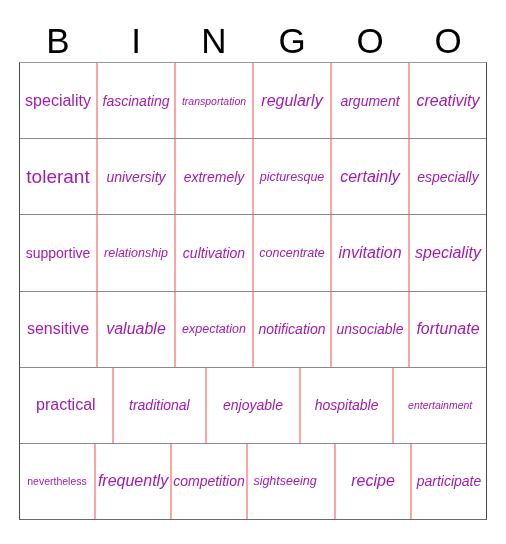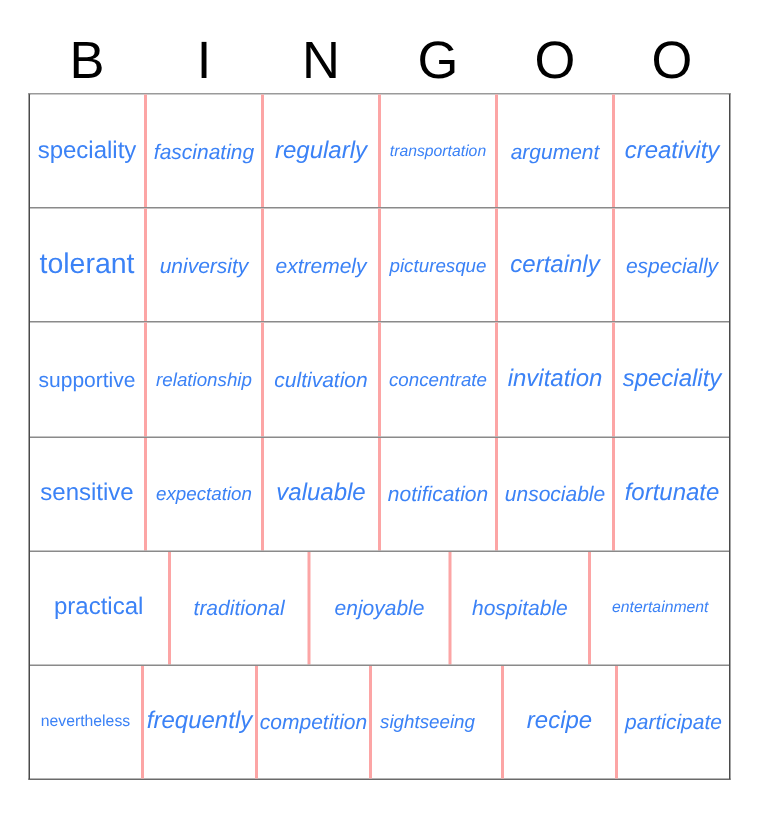--- a/index.html
+++ b/index.html
@@ -66,21 +66,21 @@
   .grid-row + .grid-row {
     border-top: 1px solid #8a8a8a;
   }
   .cell {
     flex: 1 1 0;
     min-width: 0;
     display: flex;
     align-items: center;
     justify-content: center;
     text-align: left;
-    color: #3b82f6;
+    color: #a21caf;
     padding: 0 2px;
     box-sizing: border-box;
     overflow: hidden;
     white-space: nowrap;
   }
   .cell + .cell {
     border-left: 2px solid #fca5a5;
     font-style: italic;
   }
 
@@ -104,22 +104,22 @@
     <div class="header-cell">G</div>
     <div class="header-cell">O</div>
     <div class="header-cell">O</div>
   </div>
 
   <div class="grid">
 
     <div class="grid-row">
       <div class="cell fs-l">speciality</div>
       <div class="cell fs-m">fascinating</div>
+      <div class="cell fs-xs">transportation</div>
       <div class="cell fs-l">regularly</div>
-      <div class="cell fs-xs">transportation</div>
       <div class="cell fs-m">argument</div>
       <div class="cell fs-l">creativity</div>
     </div>
 
     <div class="grid-row">
       <div class="cell fs-xl">tolerant</div>
       <div class="cell fs-m">university</div>
       <div class="cell fs-m">extremely</div>
       <div class="cell fs-s">picturesque</div>
       <div class="cell fs-l">certainly</div>
@@ -130,22 +130,22 @@
       <div class="cell fs-m">supportive</div>
       <div class="cell fs-s">relationship</div>
       <div class="cell fs-m">cultivation</div>
       <div class="cell fs-s">concentrate</div>
       <div class="cell fs-l">invitation</div>
       <div class="cell fs-l">speciality</div>
     </div>
 
     <div class="grid-row">
       <div class="cell fs-l">sensitive</div>
+      <div class="cell fs-l">valuable</div>
       <div class="cell fs-s">expectation</div>
-      <div class="cell fs-l">valuable</div>
       <div class="cell fs-m">notification</div>
       <div class="cell fs-m">unsociable</div>
       <div class="cell fs-l">fortunate</div>
     </div>
 
     <div class="grid-row">
       <div class="cell fs-l">practical</div>
       <div class="cell fs-m">traditional</div>
       <div class="cell fs-m">enjoyable</div>
       <div class="cell fs-m">hospitable</div>

